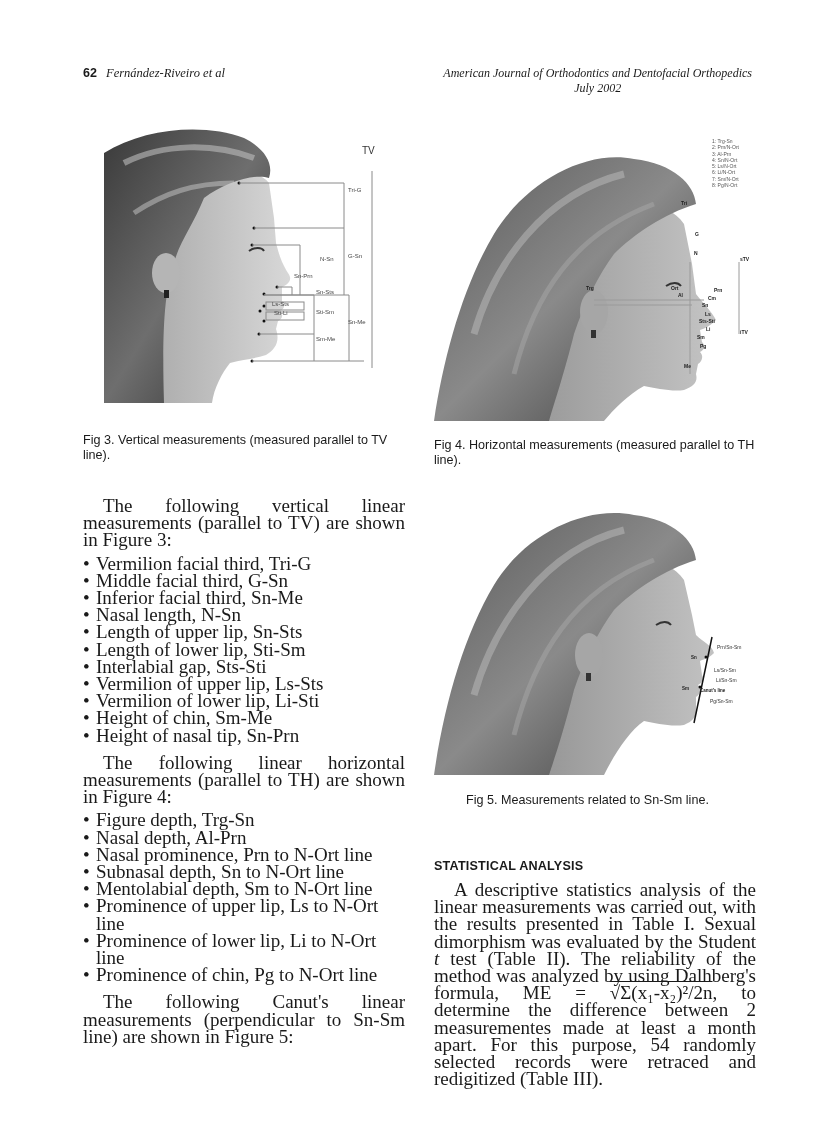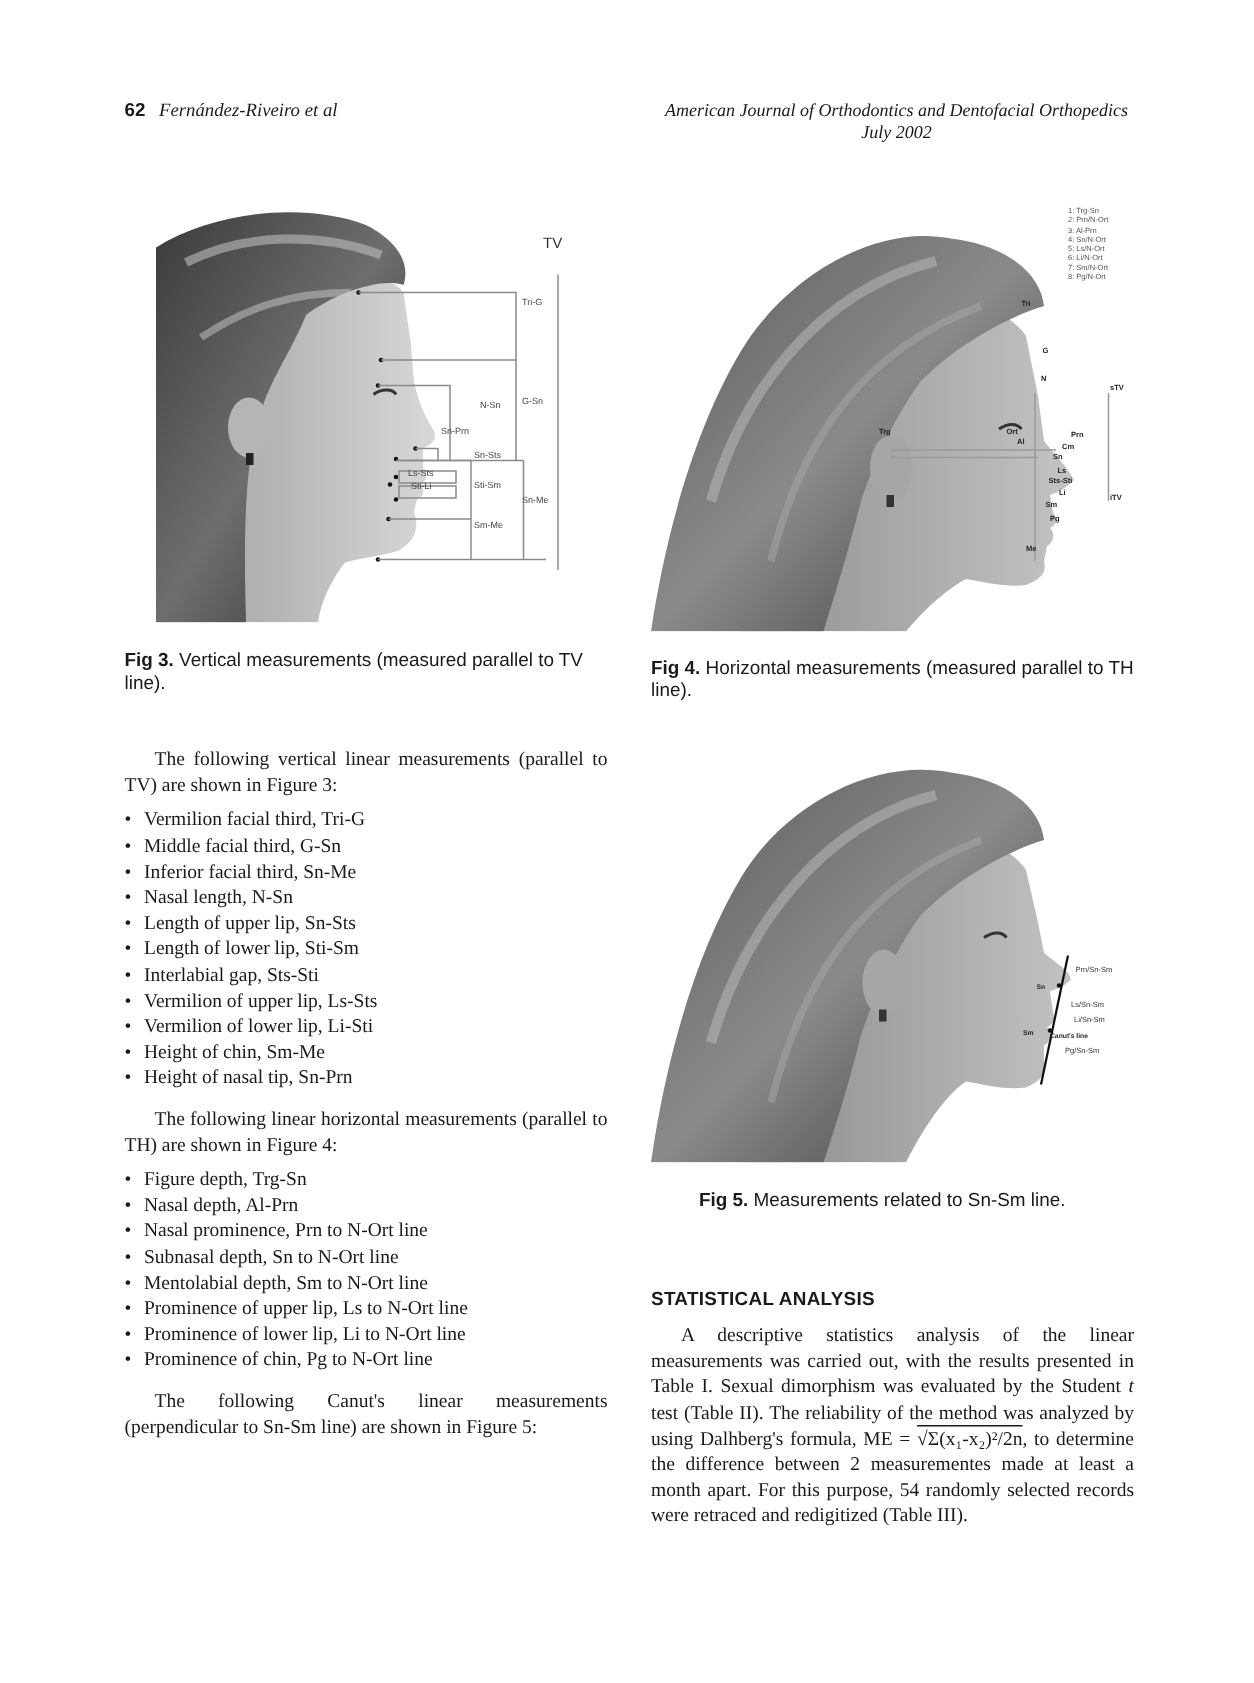--- a/index.html
+++ b/index.html
@@ -10,44 +10,44 @@
   
   .hdr-left { position: absolute; left: 83px; top: 66px; font-size: 12.5px; }
   .hdr-left .pg { font-family: "Liberation Sans", sans-serif; font-weight: bold; margin-right: 6px; }
   .hdr-left .auth { font-style: italic; text-align: right; }
   .hdr-right { position: absolute; right: 84px; top: 66px; font-size: 12px; font-style: italic; text-align: center; line-height: 15px; }
 
   
   .fig { position: absolute; overflow: hidden; background: #fff; }
   .fig svg { display: block; }
   .caption { position: absolute; font-size: 12.6px; line-height: 15px; }
-  .caption b { font-weight: bold; }
+  .caption b { font-weight: normal; }
 
   
-  .col { position: absolute; font-size: 13px; line-height: 17.2px; }
+  .col { position: absolute; font-size: 19px; line-height: 17.2px; }
   .col p { margin: 0; text-align: justify; text-indent: 20px; }
   .col ul { list-style: none; margin: 6px 0 10px 0; padding: 0; }
   .col li { position: relative; padding-left: 13px; }
   .col li::before { content: "\2022"; position: absolute; left: 0; top: 0; }
   .section-head { position: absolute; left: 434px; top: 859px; font-size: 12.6px; font-weight: bold; letter-spacing: 0.2px; }
   .formula-over { text-decoration: overline; }
 </style>
 </head>
 <body>
 
 <div class="hdr-left serif">
   <span class="pg">62</span>
   <span class="auth">Fernández-Riveiro et al</span>
 </div>
 <div class="hdr-right serif">
   <div>American Journal of Orthodontics and Dentofacial Orthopedics</div>
   <div>July 2002</div>
 </div>
 
-<div class="fig" style="left:104px; top:135px; width:280px; height:280px;">
+<div class="fig" style="left:104px; top:123px; width:280px; height:280px;">
   <svg width="280" height="280" viewBox="0 0 280 280" xmlns="http://www.w3.org/2000/svg">
     <defs>
       <linearGradient id="hair3" x1="0" y1="0" x2="1" y2="1">
         <stop offset="0" stop-color="#3a3a3a"></stop>
           <stop offset="0.5" stop-color="#6e6e6e"></stop>
           <stop offset="1" stop-color="#2b2b2b"></stop>
       </linearGradient>
       <linearGradient id="skin3" x1="0" y1="0" x2="1" y2="0">
         <stop offset="0" stop-color="#9c9c9c"></stop>
           <stop offset="1" stop-color="#d8d8d8"></stop>

